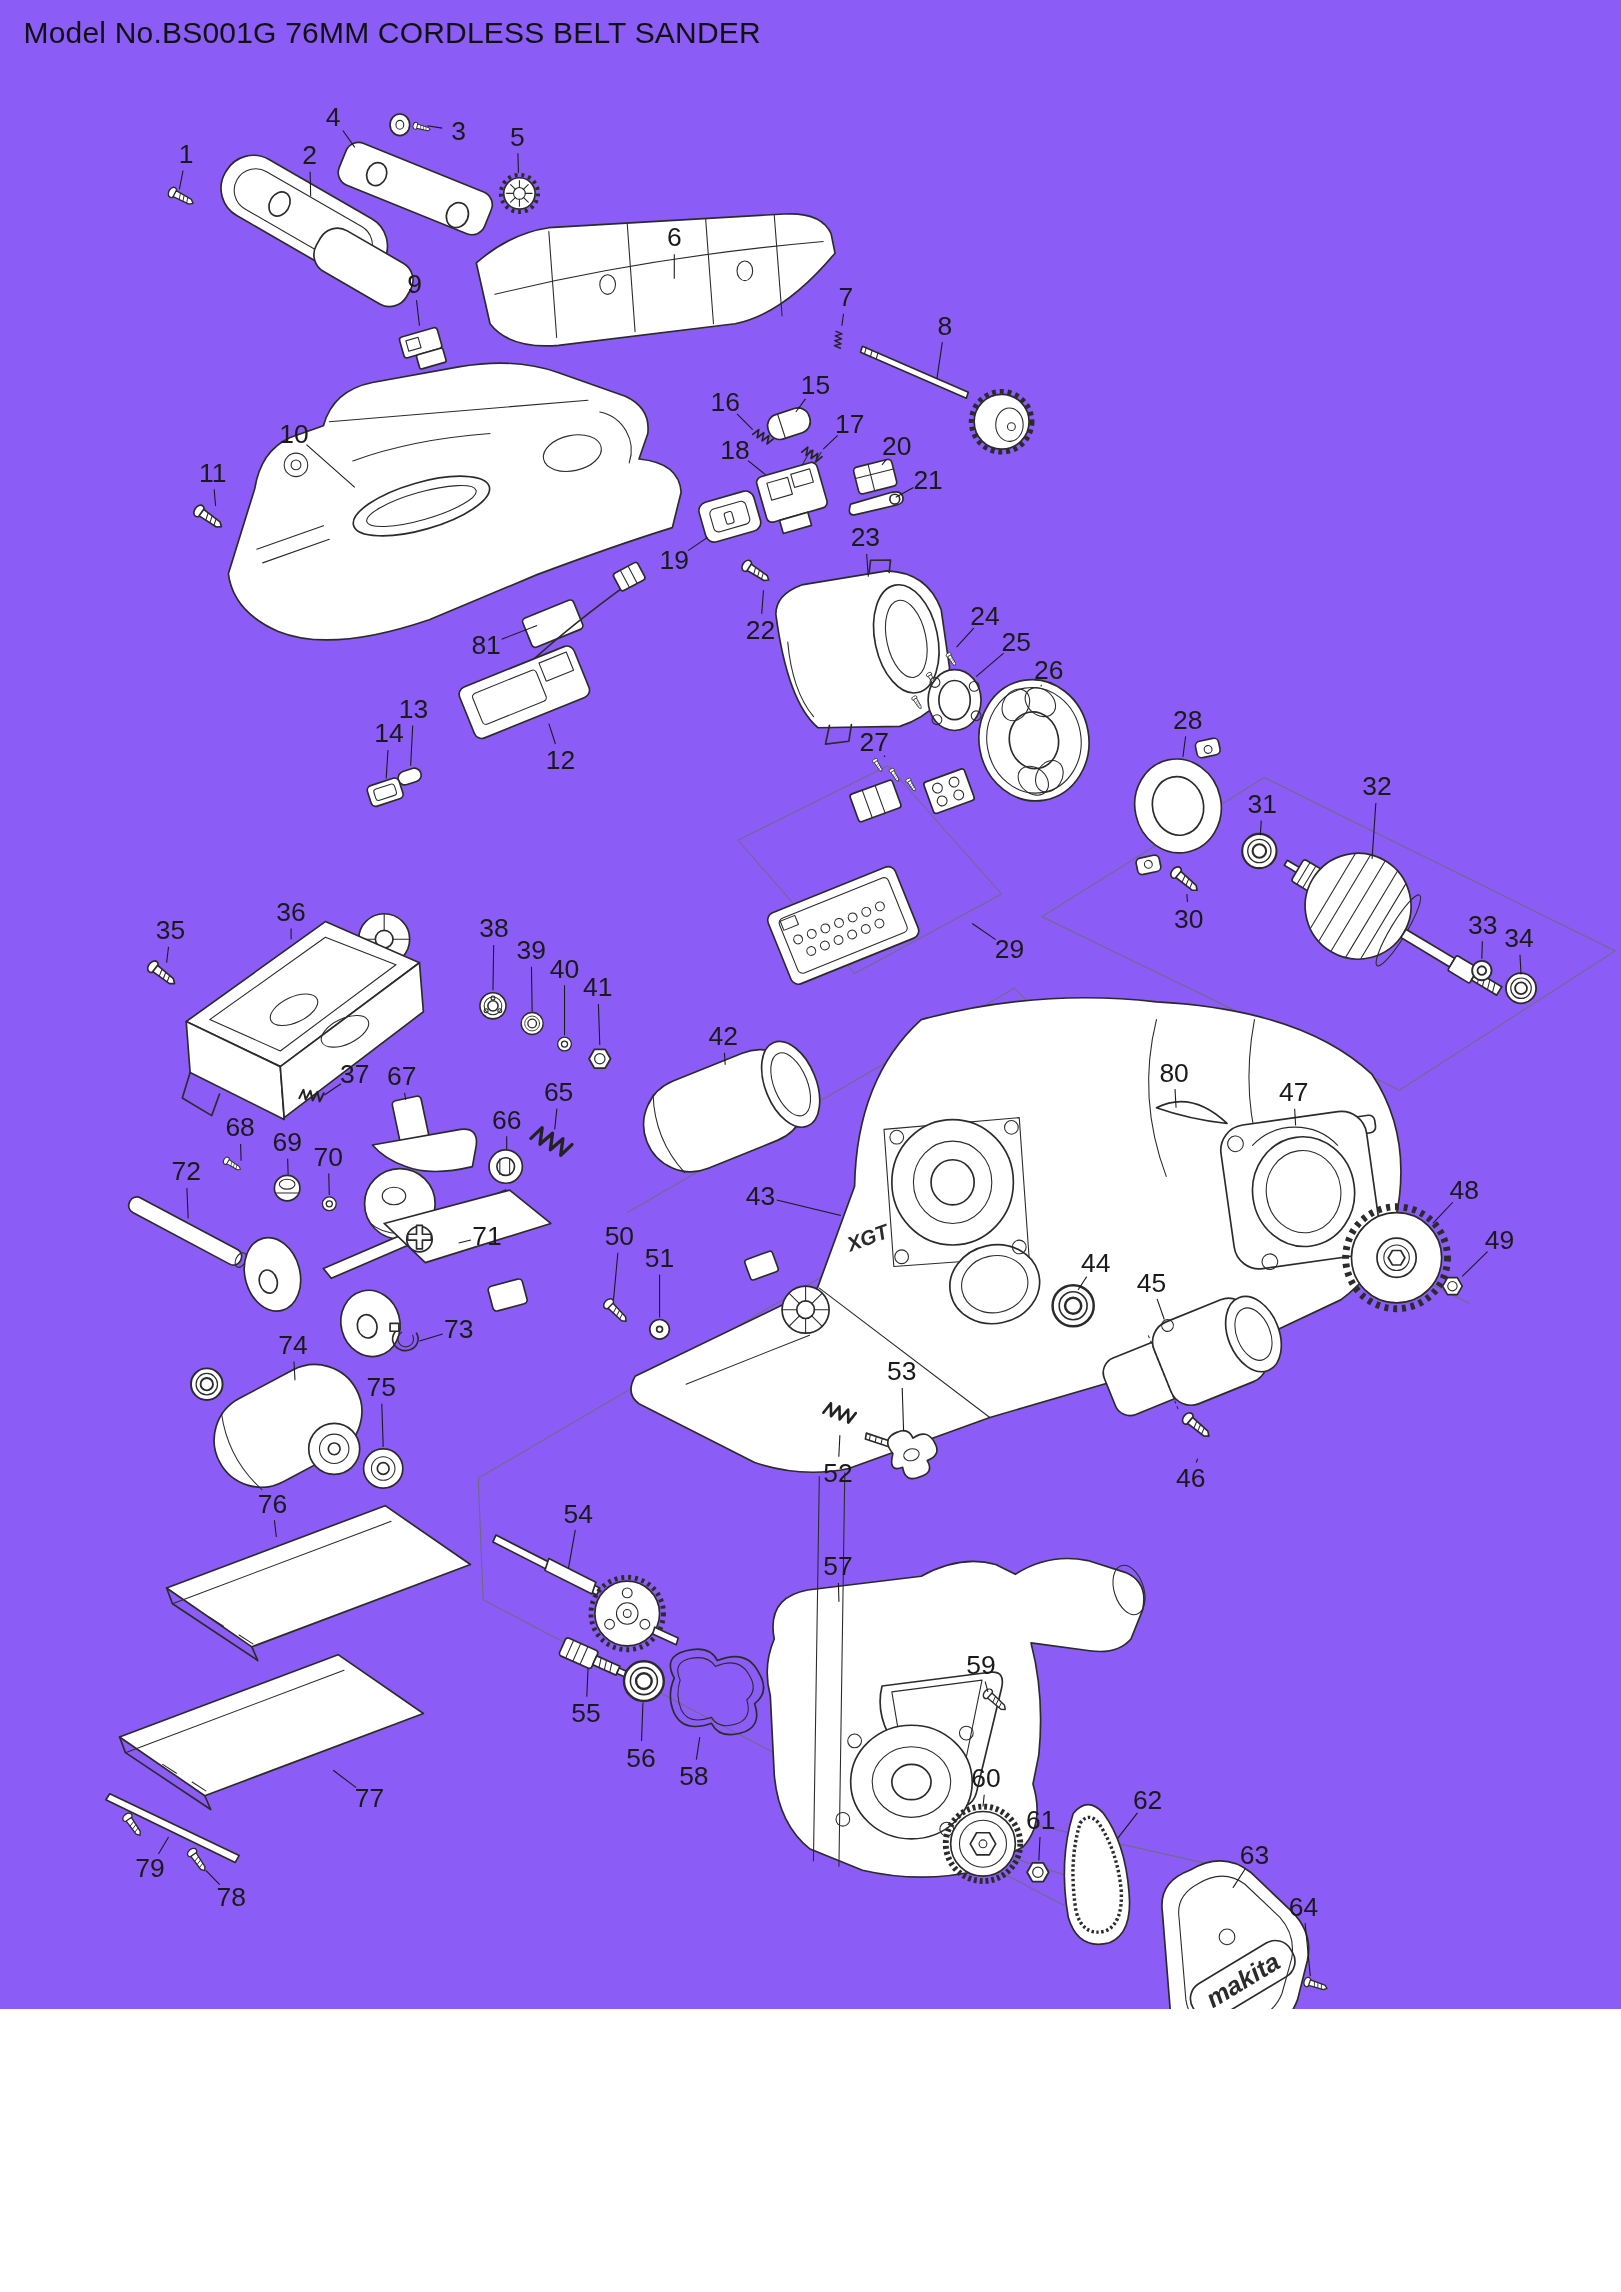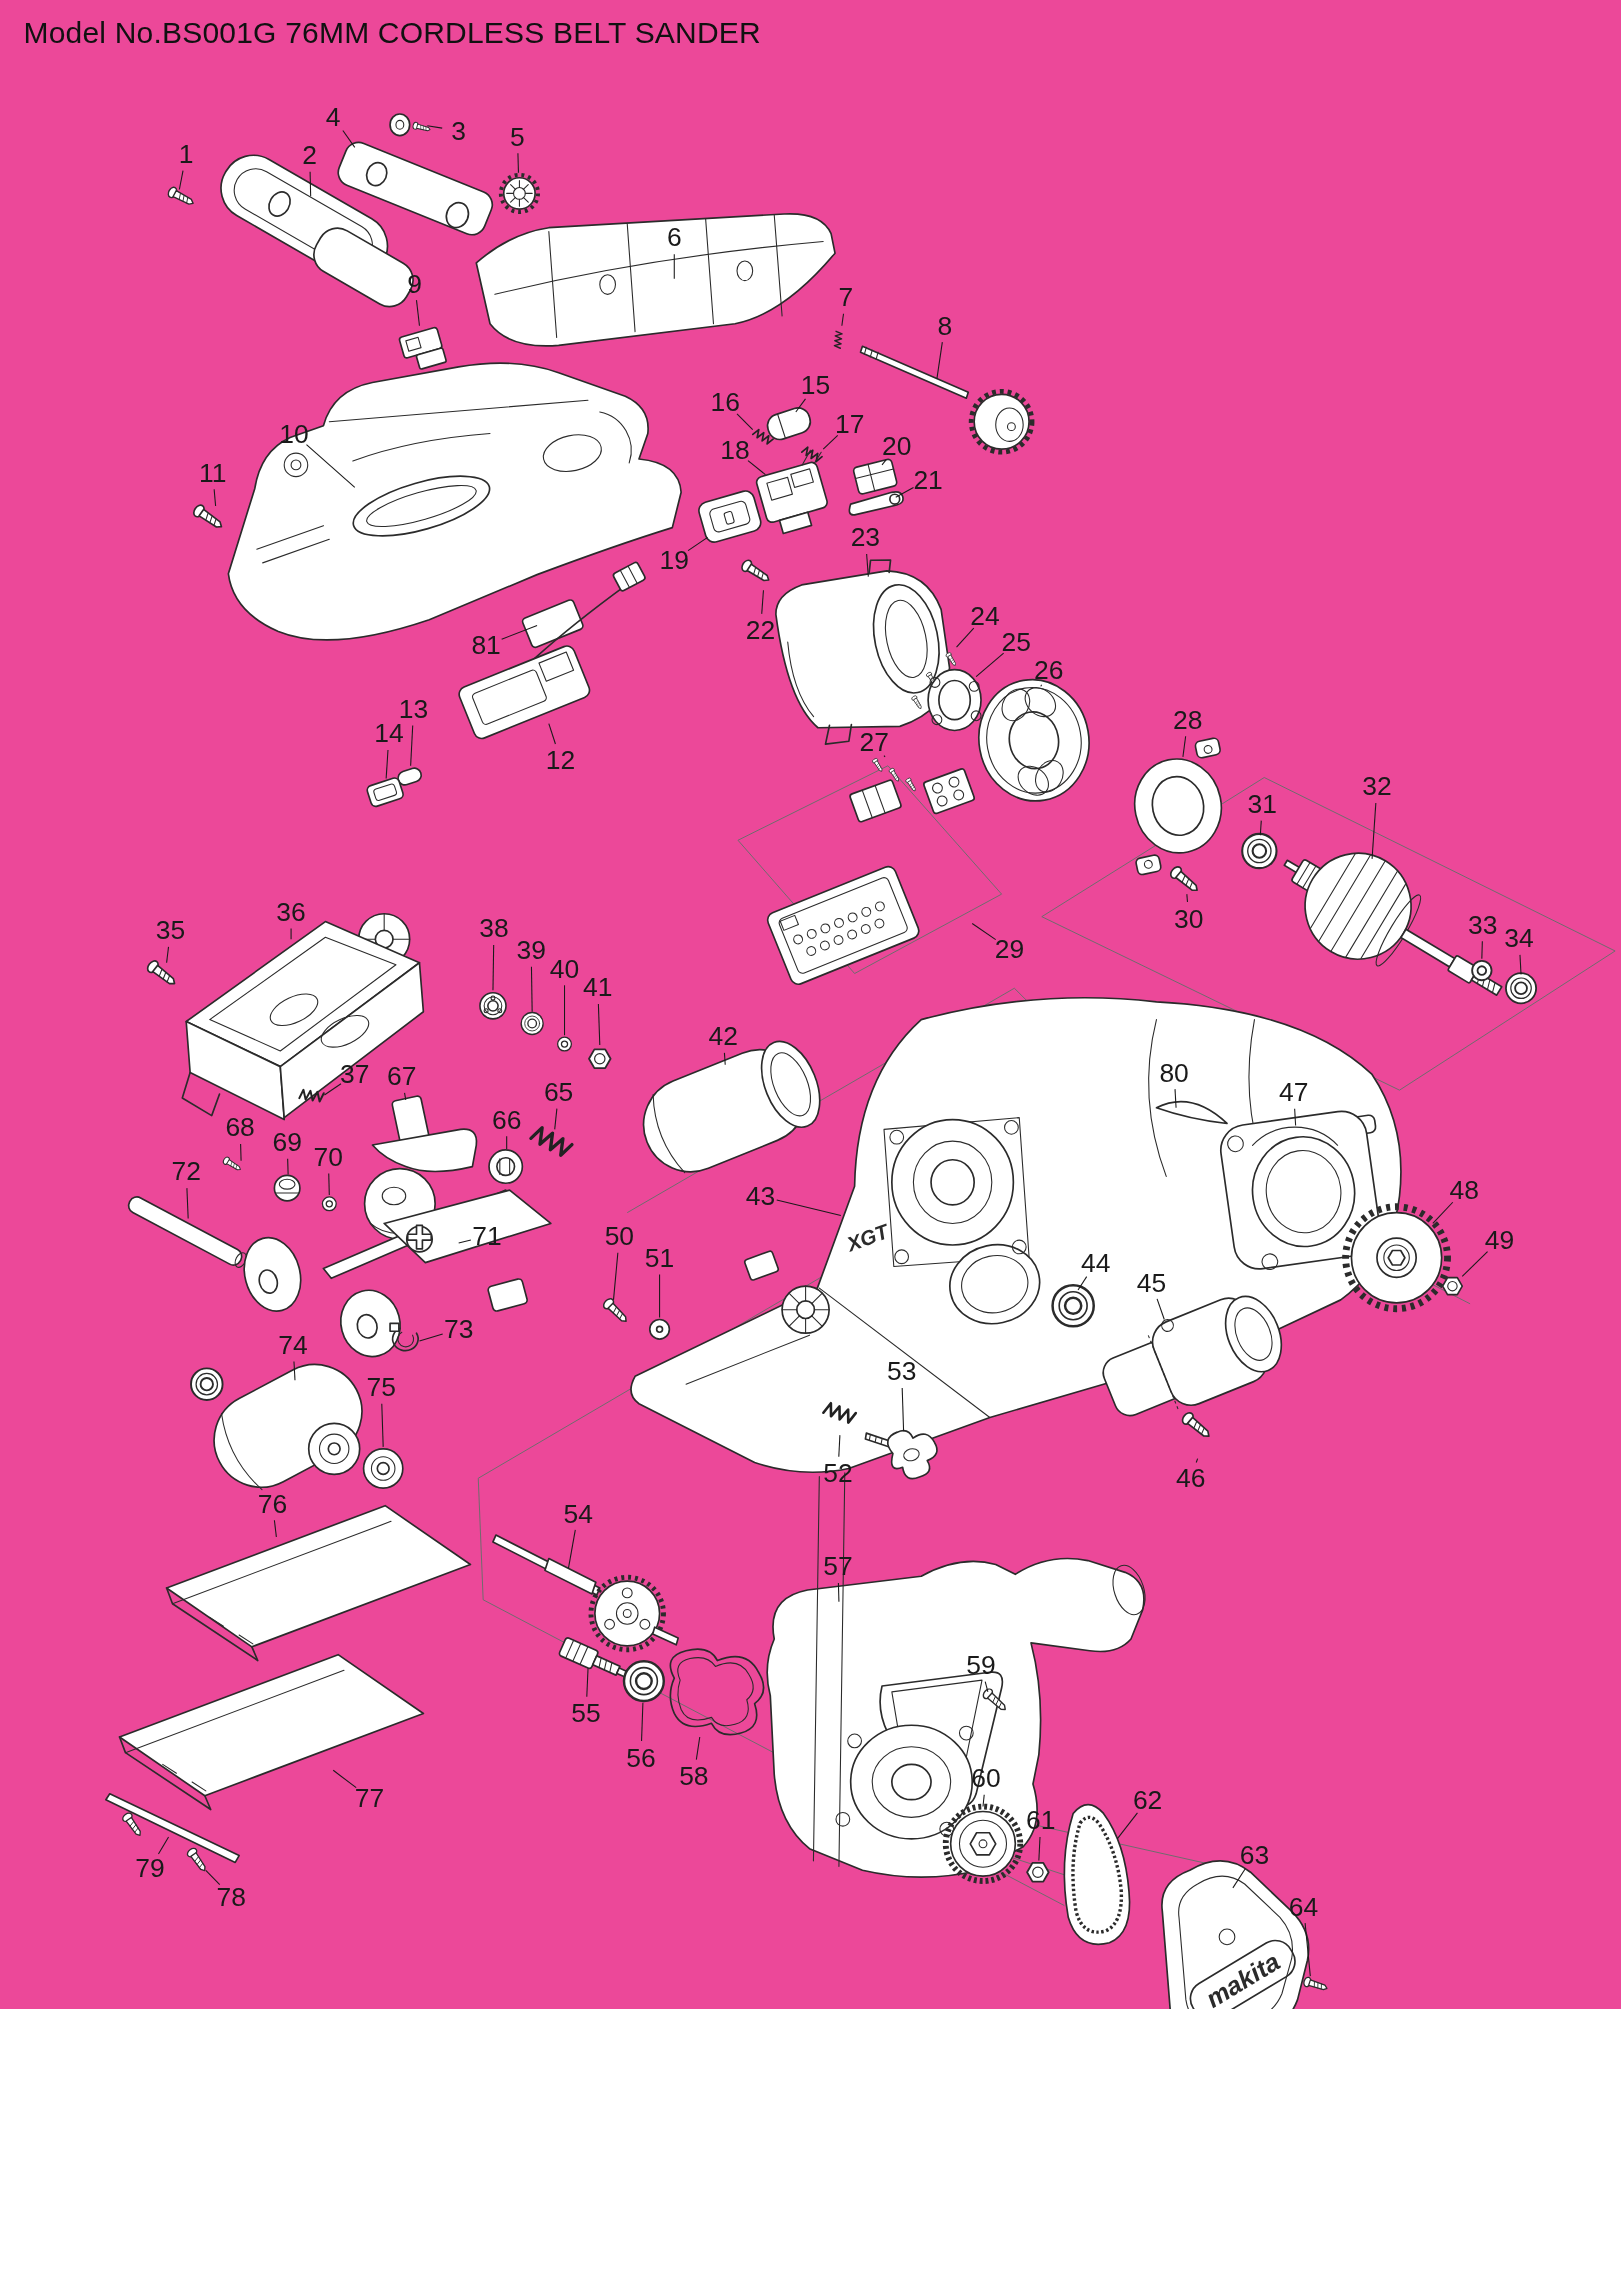--- a/index.html
+++ b/index.html
@@ -1,16 +1,16 @@
 <!DOCTYPE html>
 <html><head>
 <meta charset="utf-8">
 <style>
   html,body{margin:0;padding:0;background:#ffffff;}
-  #page{position:relative;width:1621px;height:2009px;background:#ec4899;overflow:hidden;
+  #page{position:relative;width:1621px;height:2009px;background:#8b5cf6;overflow:hidden;
         font-family:"Liberation Sans",sans-serif;}
   #title{position:absolute;left:23.5px;top:15.7px;font-size:30px;font-weight:500;color:#111;
          letter-spacing:0.2px;white-space:nowrap;}
   svg{position:absolute;left:0;top:0;}
   .ln{fill:none;stroke:#2b2b2b;stroke-width:1.7;stroke-linejoin:round;stroke-linecap:round;}
   .fw{fill:#ffffff;stroke:#2b2b2b;stroke-width:1.7;stroke-linejoin:round;stroke-linecap:round;}
   .thin{stroke-width:1.1;}
   .coil{fill:none;stroke:#222;stroke-width:3.4;stroke-linecap:round;stroke-linejoin:round;}
   .teeth{fill:none;stroke:#2b2b2b;}
   .box{fill:none;stroke:#6d6d6d;stroke-width:1;}

